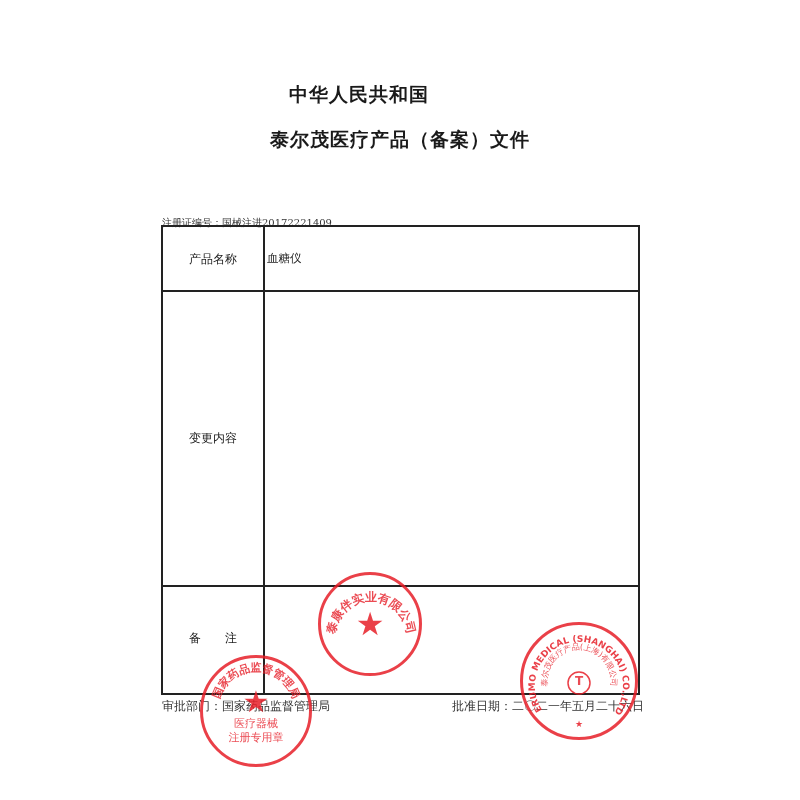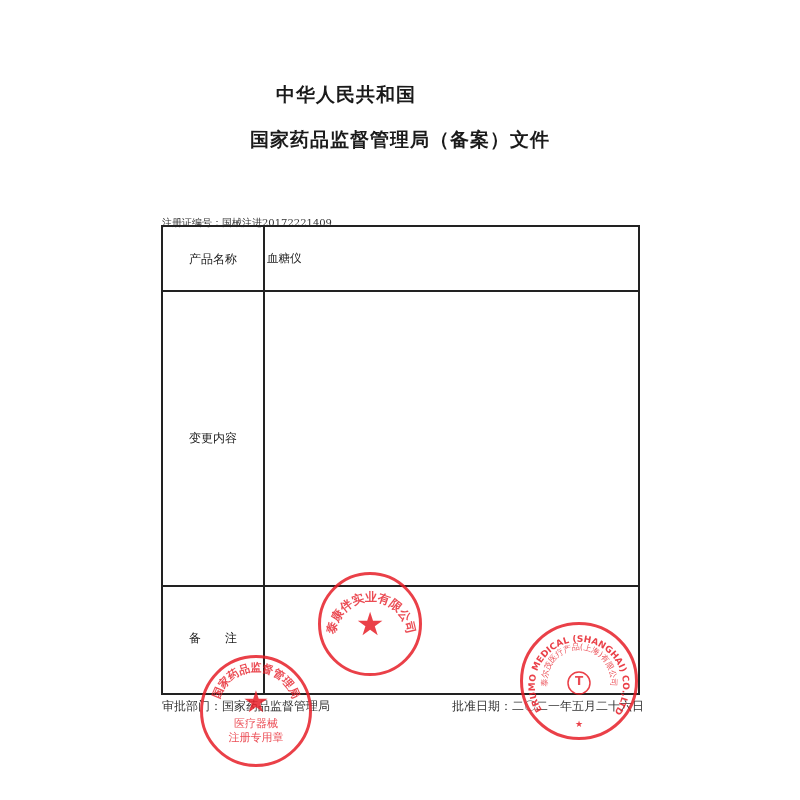--- a/index.html
+++ b/index.html
@@ -1,19 +1,19 @@
 <!DOCTYPE html>
 <html><head>
 <meta charset="utf-8">
 <style>
   html, body { margin:0; padding:0; }
   body { width:800px; height:800px; background:#ffffff; position:relative; overflow:hidden;
          font-family: "DejaVu Serif", "Liberation Serif", serif; color:#1a1a1a; }
   .title1 { position:absolute; left:0; width:692px; top:82px; text-align:center;
-            font-size:19px; font-weight:bold; letter-spacing:1px; }
+            font-size:19px; font-weight:bold; letter-spacing:1px;padding-left:13px; }
   .title2 { position:absolute; left:0; width:800px; top:127px; text-align:center;
             font-size:19px; font-weight:bold; letter-spacing:1px; }
   .regno { position:absolute; left:162px; top:204px; font-size:10px; color:#333;margin-top:12px; }
   .tbl { position:absolute; left:161px; top:225px; width:479px; height:470px;
          border:2px solid #222; box-sizing:border-box; }
   .vline { position:absolute; left:100px; top:0; bottom:0; border-left:2px solid #222; }
   .hline { position:absolute; left:0; right:0; border-top:2px solid #222; }
   .lbl { position:absolute; left:0; width:100px; text-align:center; font-size:12px; font-weight:normal; }
   .val { position:absolute; left:104px; right:6px; font-size:11.5px; line-height:15px; color:#222; }
   .footer { position:absolute; top:698px; font-size:12px; color:#333; }
@@ -21,21 +21,21 @@
            box-sizing:border-box; pointer-events:none; }
   .stamp .star { position:absolute; color:rgba(230,30,40,0.85); text-align:center; }
   .stamp .txt { position:absolute; color:rgba(230,30,40,0.8); font-size:11px; text-align:center;
                 font-family:"DejaVu Sans", sans-serif; line-height:11px; }
   .arc { position:absolute; left:0; top:0; }
 </style>
 </head>
 <body>
 
 <div class="title1">中华人民共和国</div>
-<div class="title2">国家药品监督管理局（备案）文件</div>
+<div class="title2">泰尔茂医疗产品（备案）文件</div>
 
 <div class="regno">
   <span>注册证编号：</span><span>国械注进20172221409</span>
 </div>
 
 <div class="tbl">
   <div class="vline"></div>
   <div class="hline" style="top:63px"></div>
   <div class="hline" style="top:358px"></div>
 

